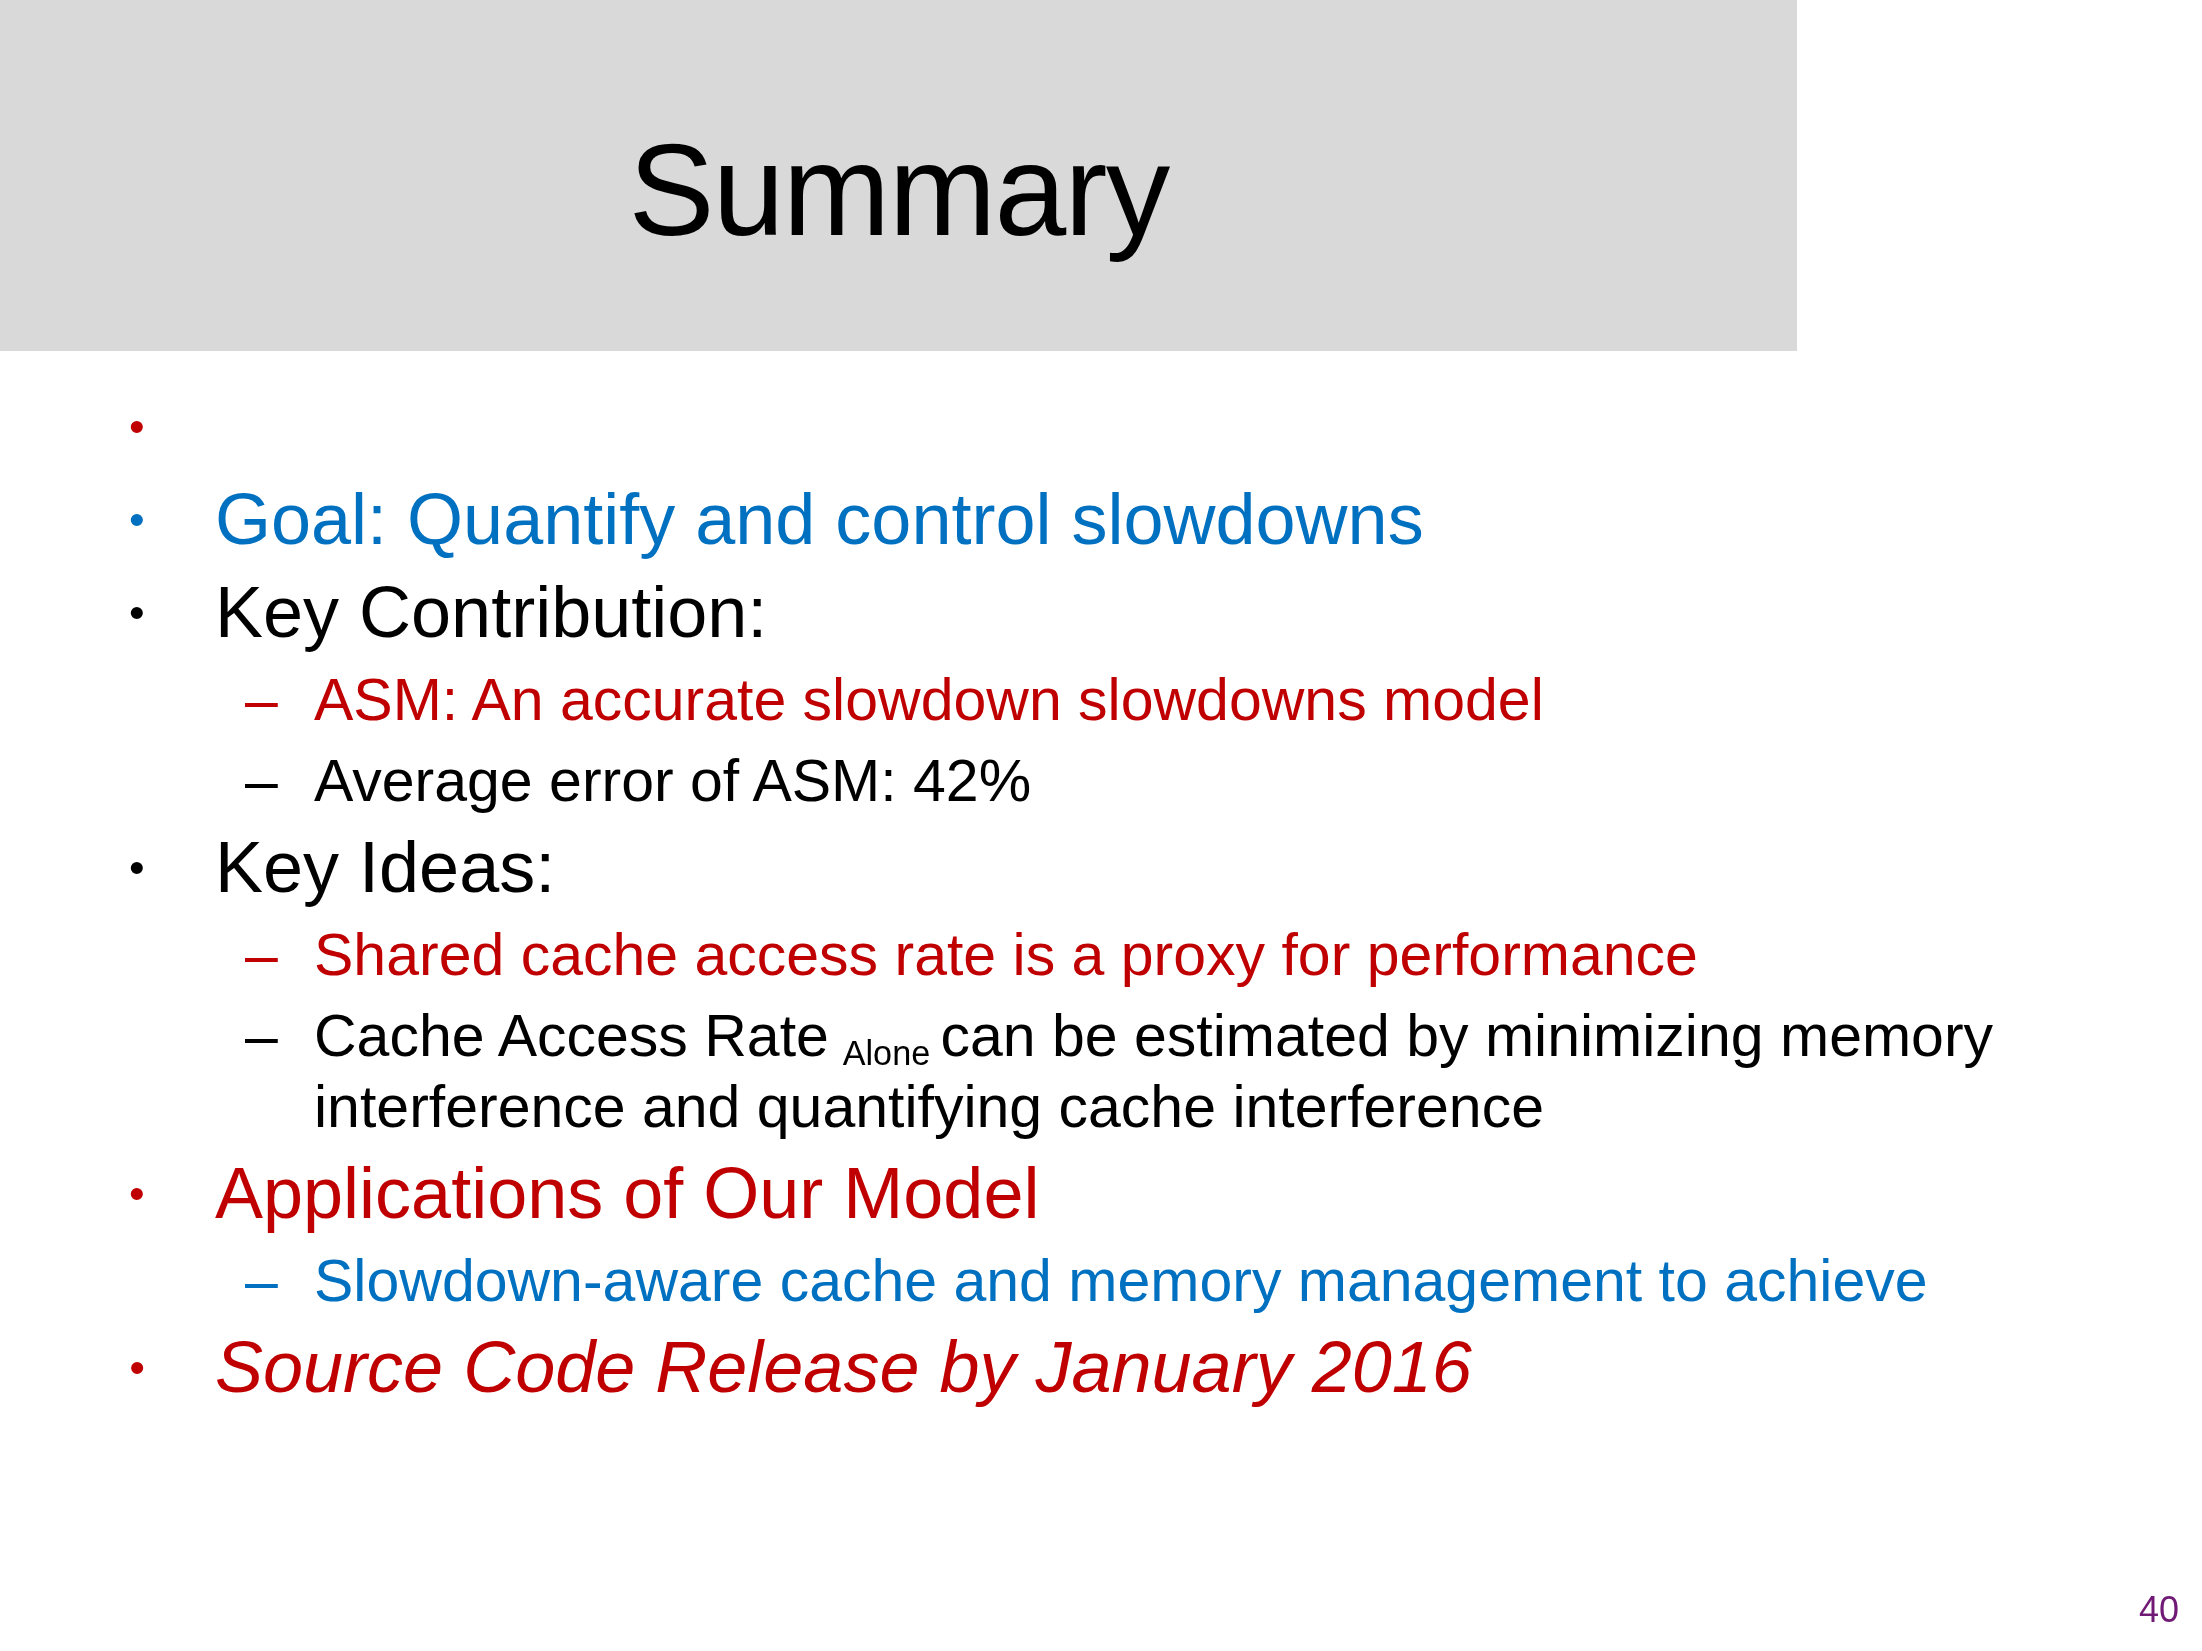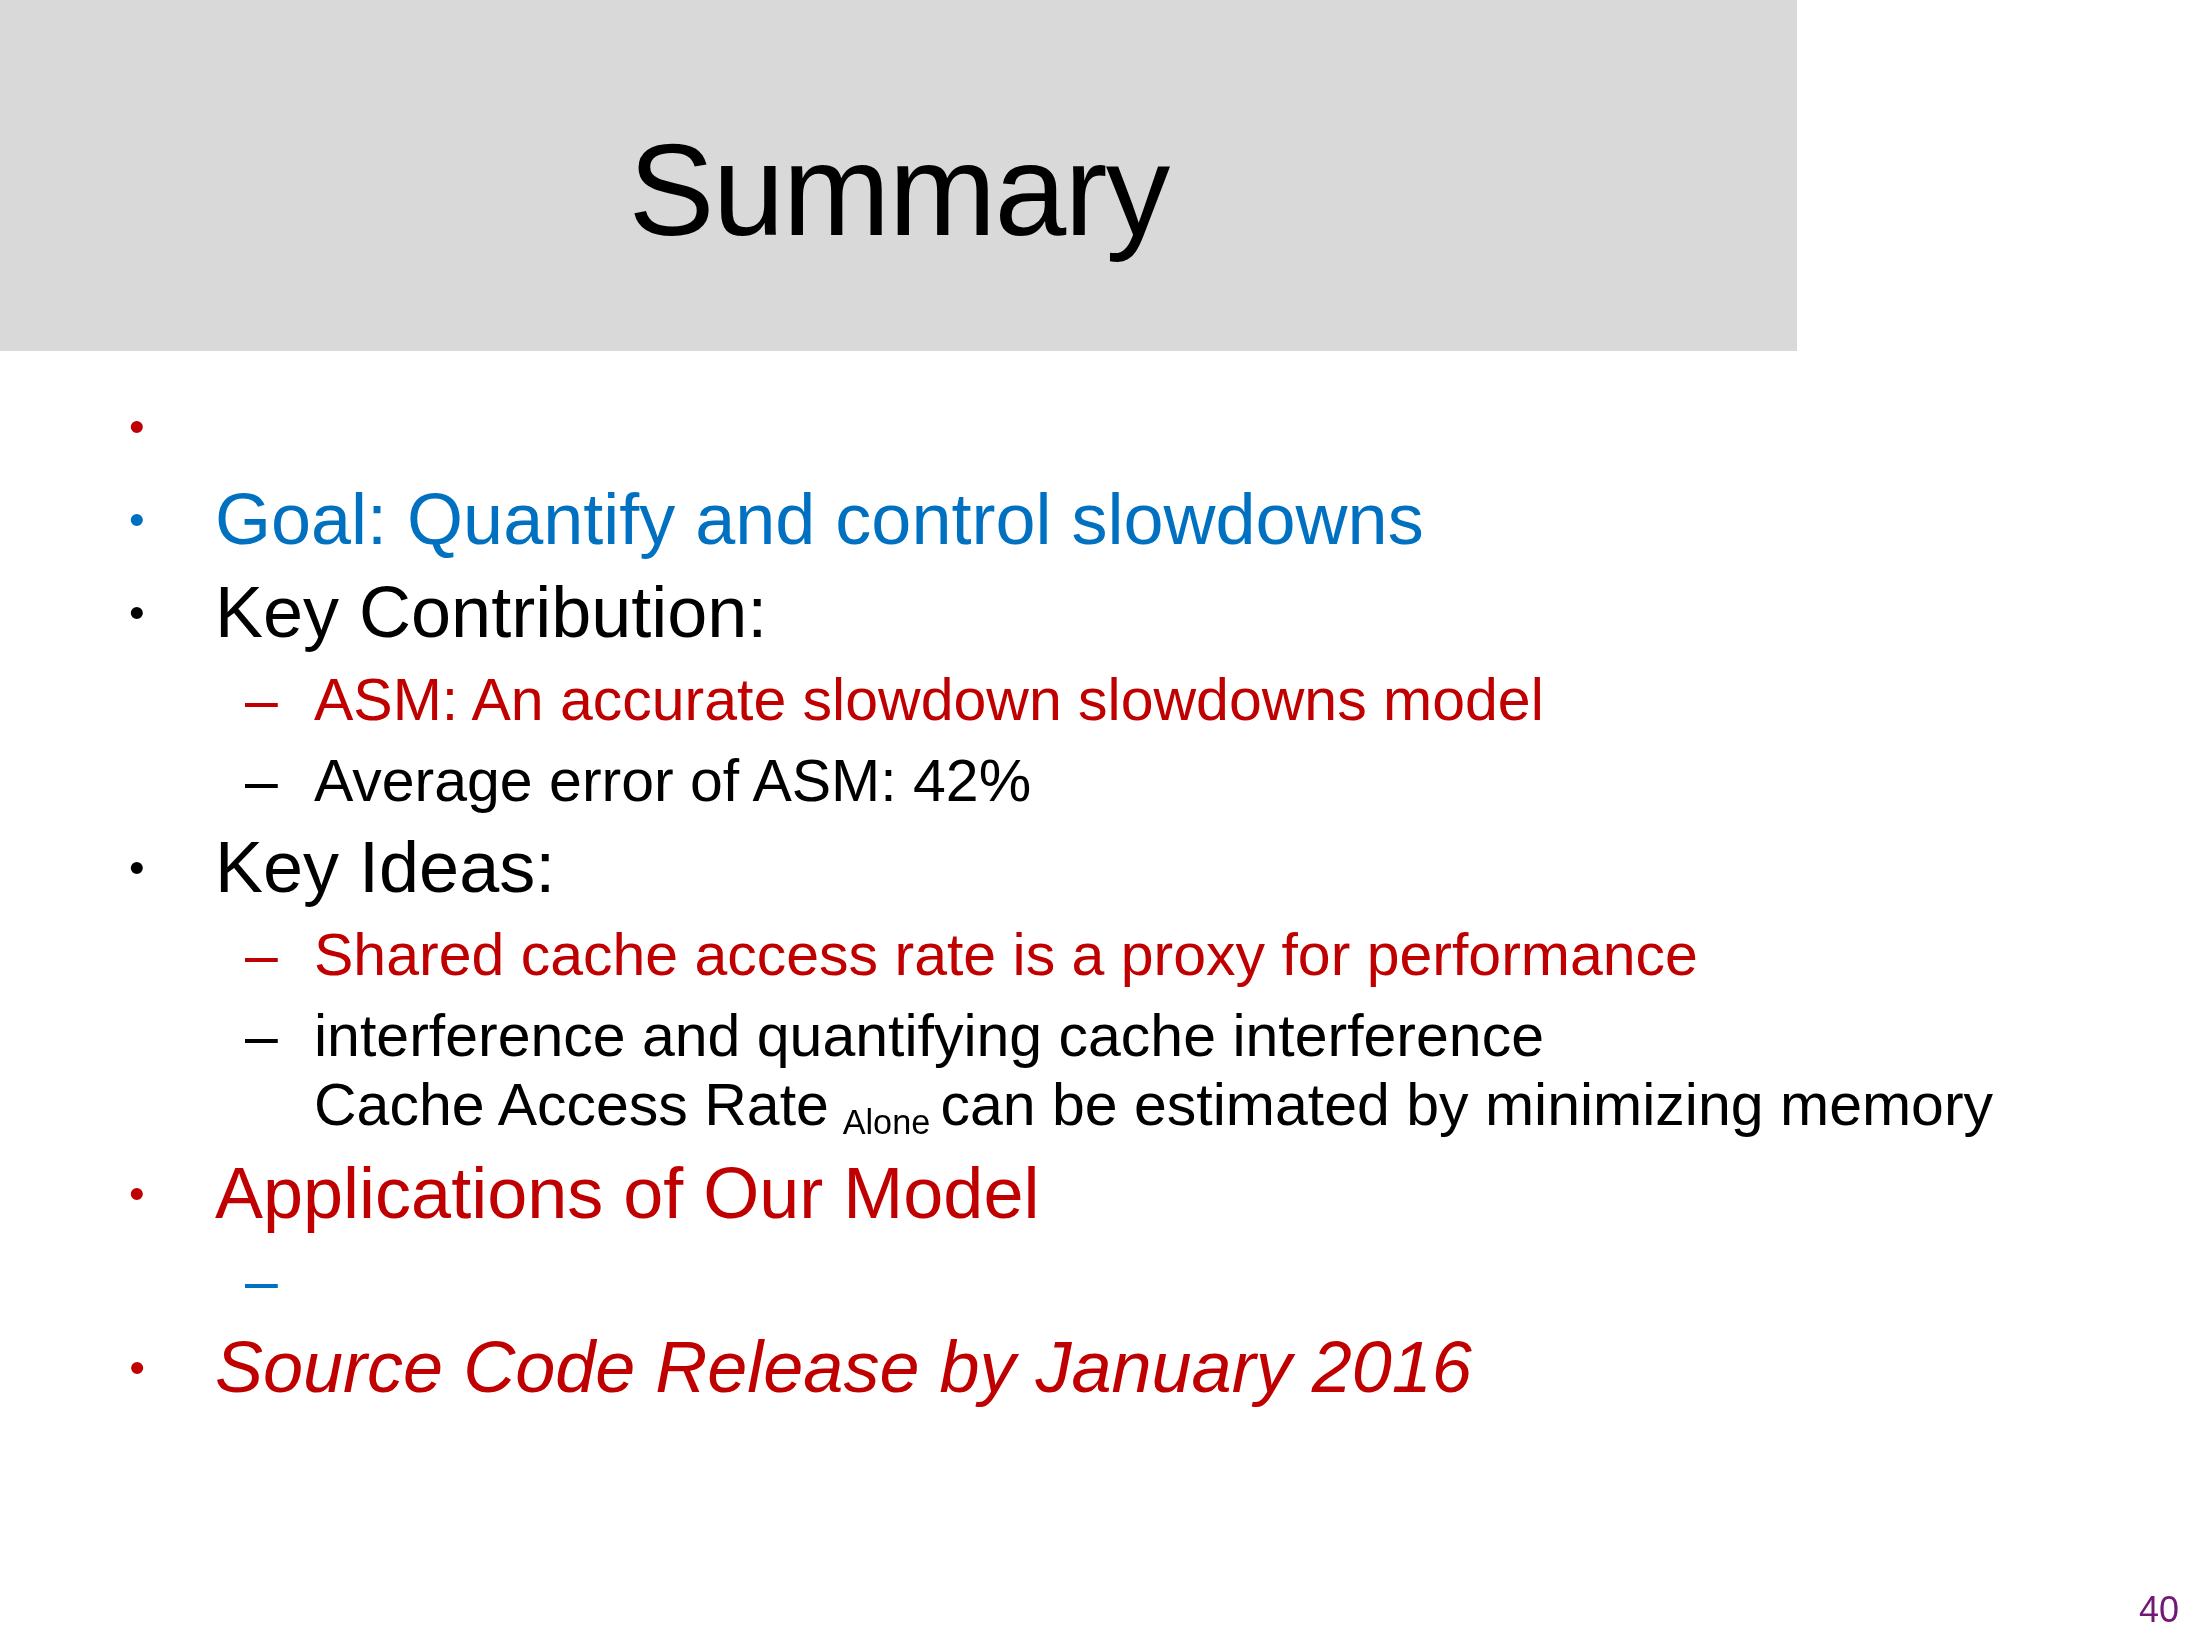--- a/index.html
+++ b/index.html
@@ -117,35 +117,36 @@
     <div class="bullet b2 red">
       <span class="marker">–</span>
       <span class="btext">
         <span class="line">Shared cache access rate is a proxy for performance</span>
       </span>
     </div>
 
     <div class="bullet b2 black">
       <span class="marker">–</span>
       <span class="btext">
+        <span class="line"><span>Cache Access Rate</span><span class="subscript">Alone</span><span>can be estimated by minimizing memory</span></span>
         <span class="line">interference and quantifying cache interference</span>
-        <span class="line"><span>Cache Access Rate</span><span class="subscript">Alone</span><span>can be estimated by minimizing memory</span></span>
       </span>
     </div>
 
     <div class="bullet b1 red">
       <span class="marker">•</span>
       <span class="btext">
         <span class="line">Applications of Our Model</span>
       </span>
     </div>
 
     <div class="bullet b2 blue">
       <span class="marker">–</span>
       <span class="btext">
+        <span class="line">Slowdown-aware cache and memory management to achieve</span>
       </span>
     </div>
 
     <div class="bullet b1 red italic">
       <span class="marker">•</span>
       <span class="btext">
         <span class="line">Source Code Release by January 2016</span>
       </span>
     </div>
 

